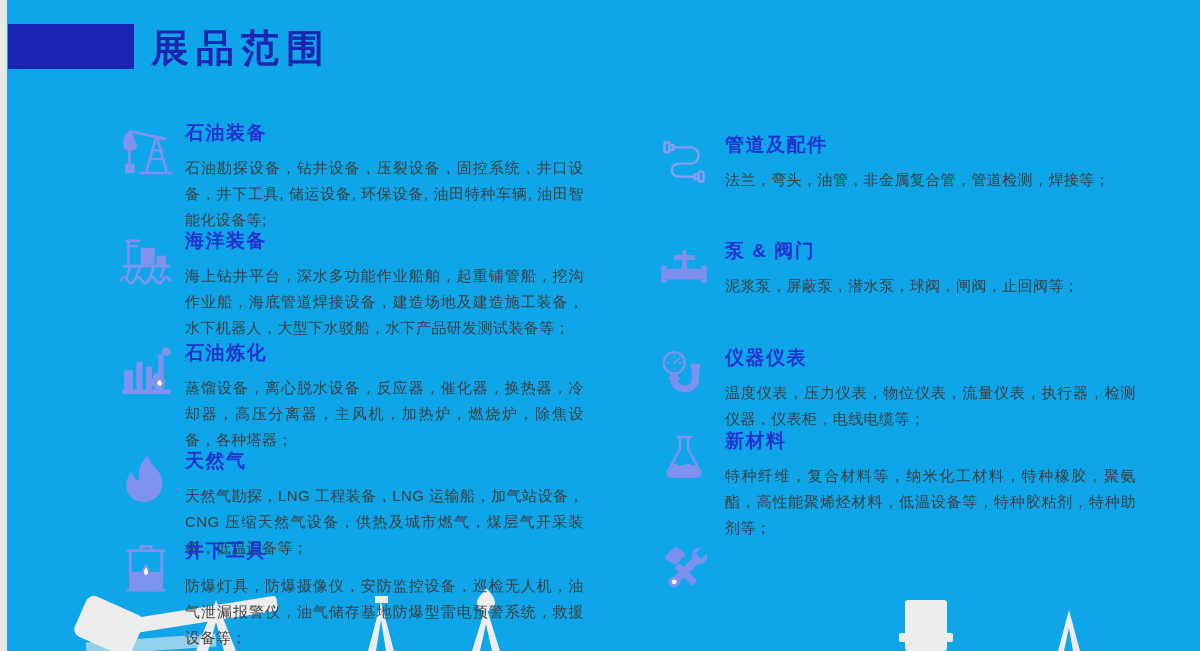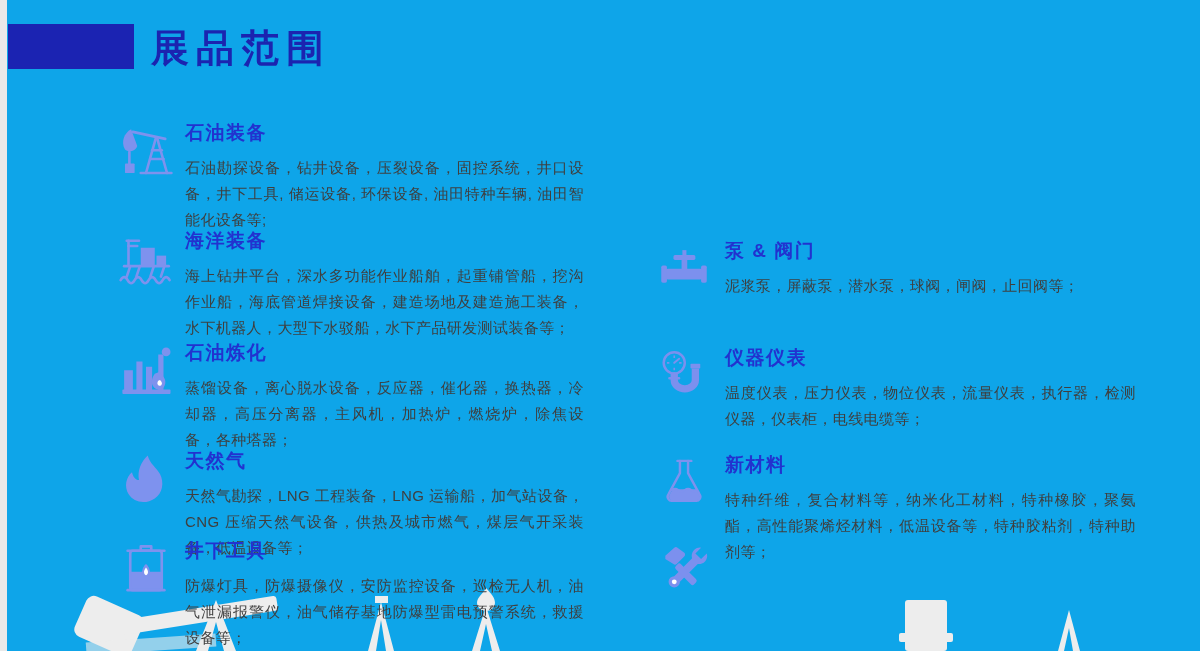--- a/index.html
+++ b/index.html
@@ -191,20 +191,37 @@
         </g>
         <path d="M32 29 c-3 4 -3 7 0 9 c3 -2 3 -5 0 -9 z" fill="#ffffff"></path>
       </svg>
     </div>
     <div class="content">
       <div class="item-title">井下工具</div>
       <div class="item-desc">防爆灯具，防爆摄像仪，安防监控设备，巡检无人机，油气泄漏报警仪，油气储存基地防爆型雷电预警系统，救援设备等；</div>
     </div>
   </div>
 
+  <div class="item col-right" style="top:132px">
+    <div class="icon-box">
+      <svg viewBox="0 0 64 64" width="52" height="56">
+        <g stroke="#8a9cf0" stroke-width="3" fill="none" stroke-linecap="round" stroke-linejoin="round">
+          <rect x="8" y="8" width="6" height="12" rx="1"></rect>
+          <path d="M14 11 L19 11 L19 17 L14 17"></path>
+          <path d="M19 14 L40 14 A10 10 0 0 1 40 34 L25 34 A8 8 0 0 0 25 50 L45 50"></path>
+          <path d="M50 47 L45 47 L45 53 L50 53"></path>
+          <rect x="50" y="44" width="6" height="12" rx="1"></rect>
+        </g>
+      </svg>
+    </div>
+    <div class="content">
+      <div class="item-title">管道及配件</div>
+      <div class="item-desc">法兰，弯头，油管，非金属复合管，管道检测，焊接等；</div>
+    </div>
+  </div>
 
   <div class="item col-right" style="top:238px">
     <div class="icon-box">
       <svg viewBox="0 0 64 64" width="52" height="56">
         <g fill="#7c90ee">
           <rect x="30" y="10" width="5" height="7"></rect>
           <rect x="19" y="16" width="27" height="6" rx="2"></rect>
           <rect x="29" y="22" width="7" height="12"></rect>
           <rect x="10" y="33" width="44" height="13" rx="2"></rect>
           <rect x="4" y="29" width="7" height="21" rx="2"></rect>
@@ -230,21 +247,21 @@
         <rect x="40" y="18" width="12" height="6" rx="1" fill="#7c90ee"></rect>
         <path d="M14 36 L26 36 M20 30 L20 42" stroke="#7c90ee" stroke-width="3" stroke-linecap="round"></path>
       </svg>
     </div>
     <div class="content">
       <div class="item-title">仪器仪表</div>
       <div class="item-desc">温度仪表，压力仪表，物位仪表，流量仪表，执行器，检测仪器，仪表柜，电线电缆等；</div>
     </div>
   </div>
 
-  <div class="item col-right" style="top:452px">
+  <div class="item col-right" style="top:428px">
     <div class="icon-box">
       <svg viewBox="0 0 64 64" width="52" height="56">
         <path d="M18 41 L47 41 L51 48 a5 5 0 0 1 -5 7 L19 55 a5 5 0 0 1 -5 -7 Z" fill="#7e92ee"></path>
         <g stroke="#7e92ee" stroke-width="3" fill="none" stroke-linecap="round" stroke-linejoin="round">
           <path d="M24 6 L41 6"></path>
           <path d="M27 6 L27 21 L13 47 a5 5 0 0 0 5 8 L46 55 a5 5 0 0 0 5 -8 L37 21 L37 6"></path>
           <path d="M17 42 q4 -3 8 0 q4 3 8 0 q4 -3 8 0 q3 2 6 1" stroke="#7e92ee" stroke-width="2.5"></path>
         </g>
       </svg>
     </div>

